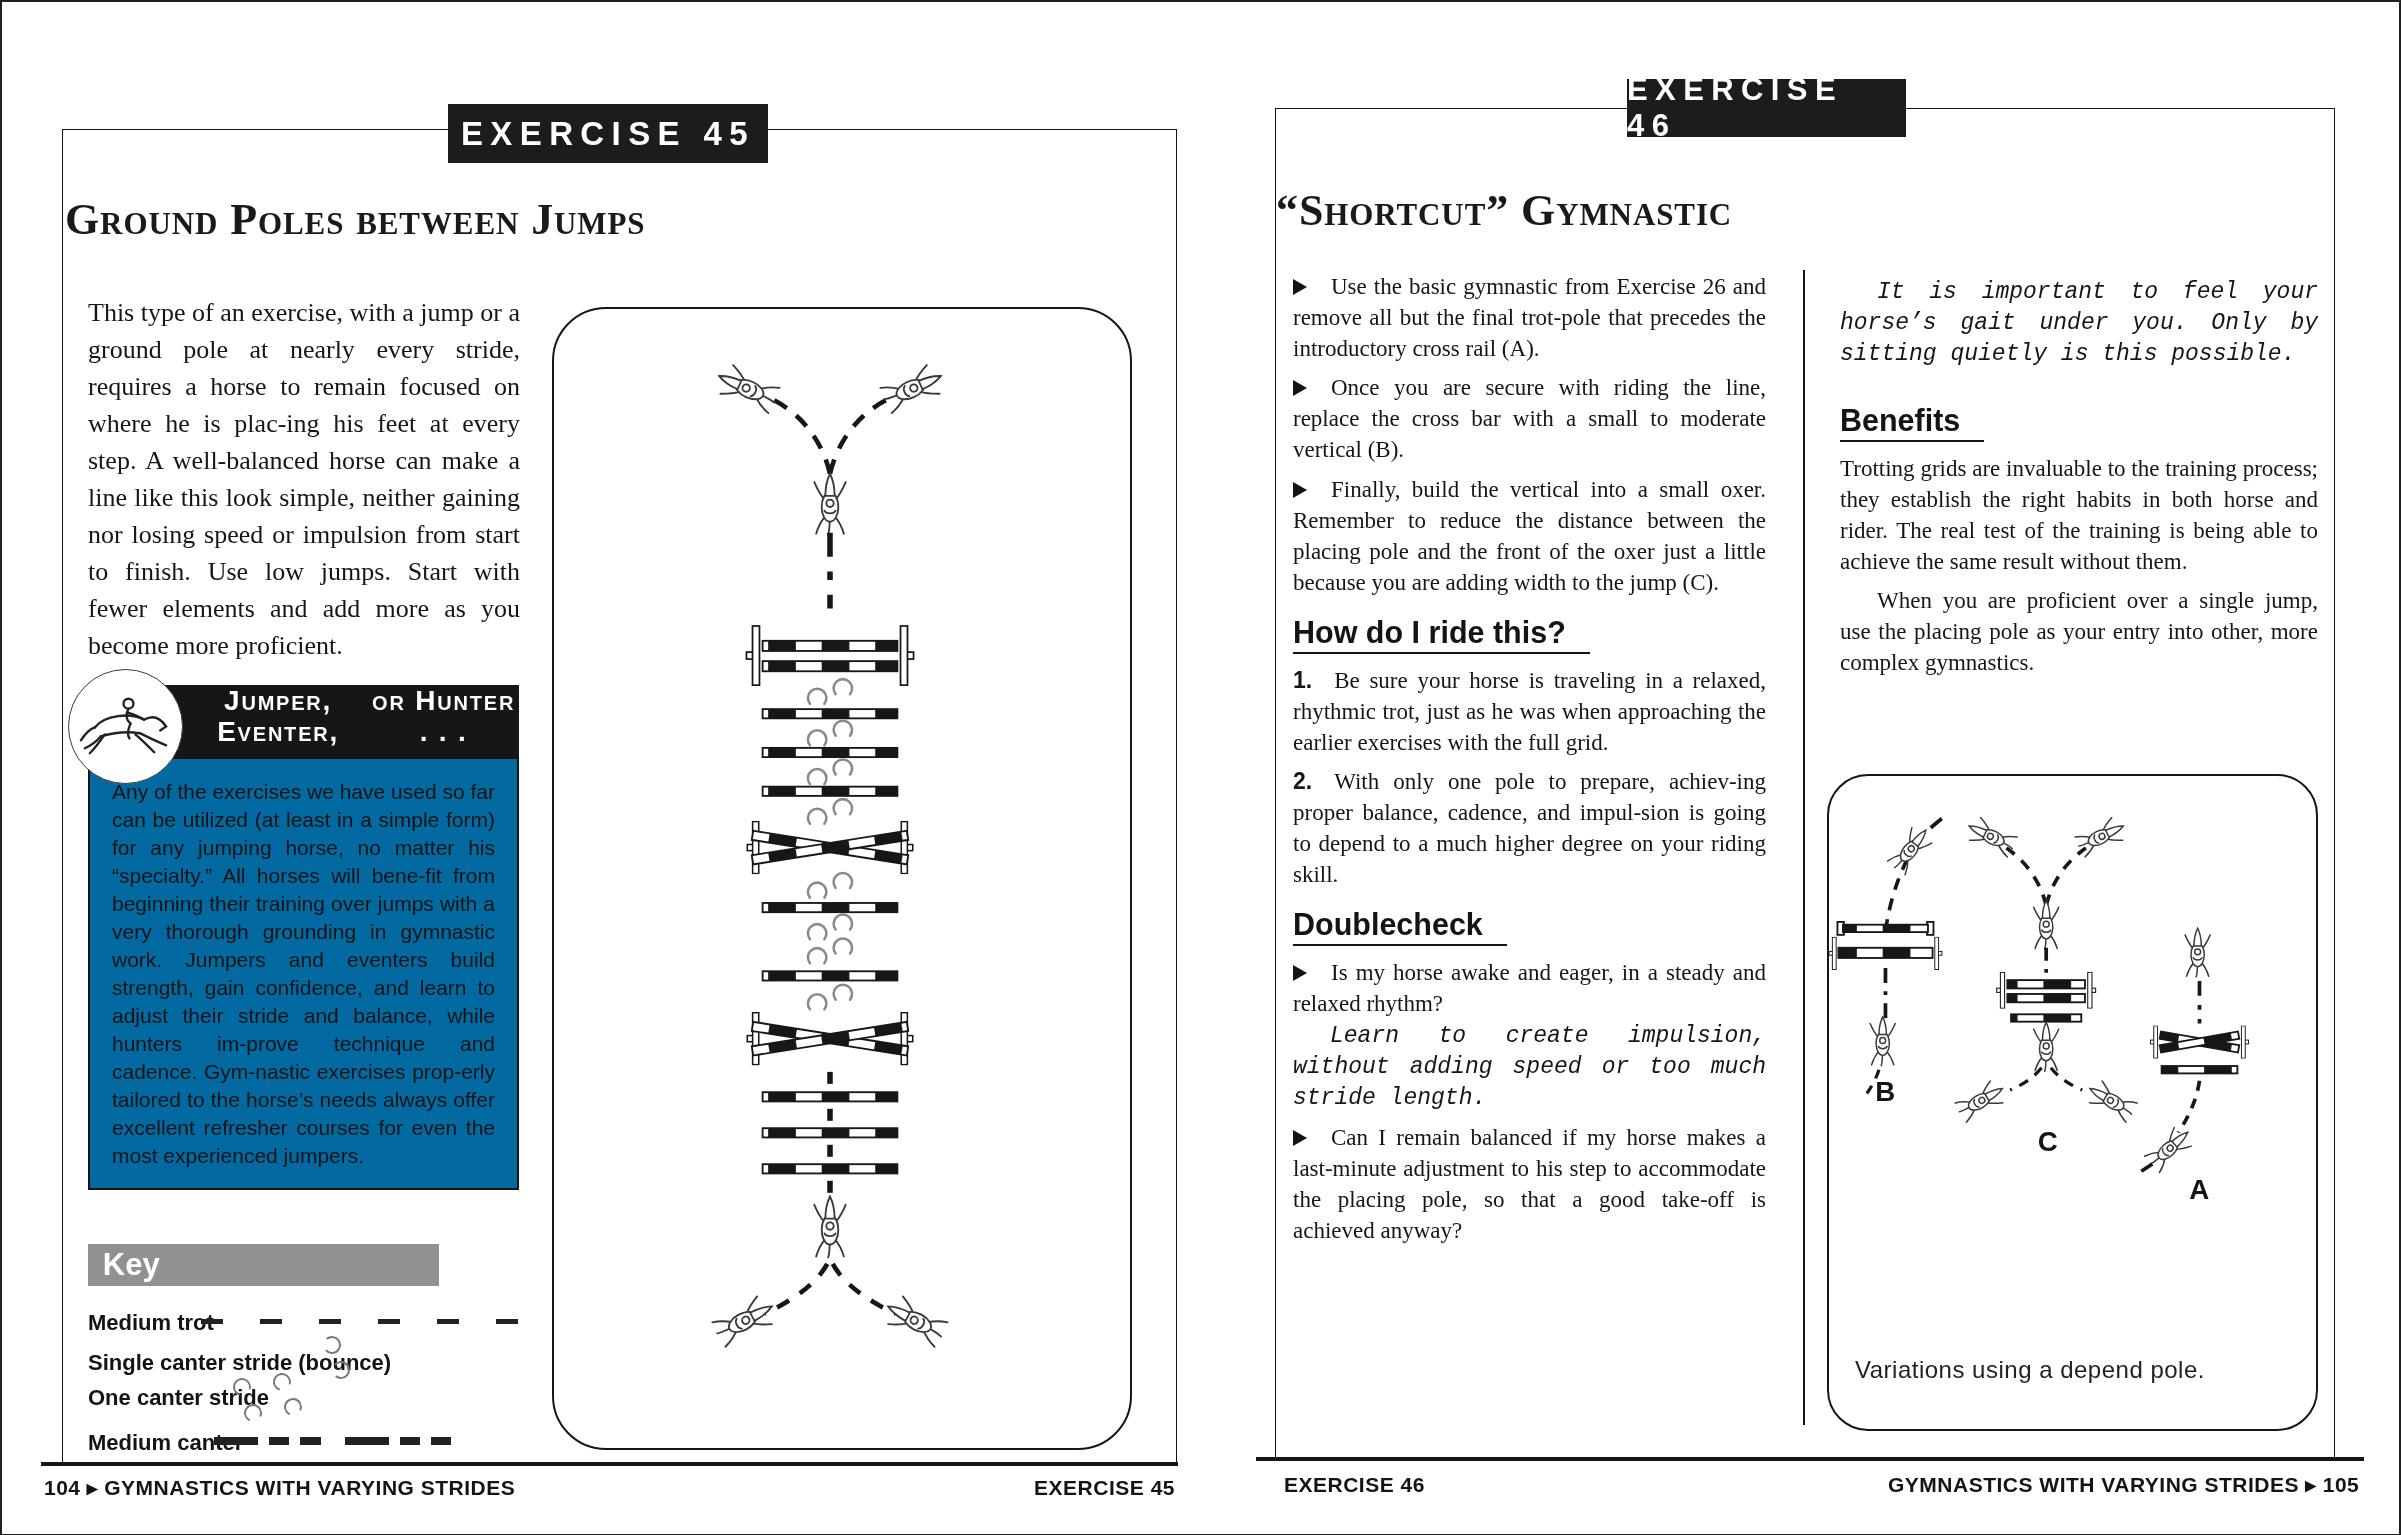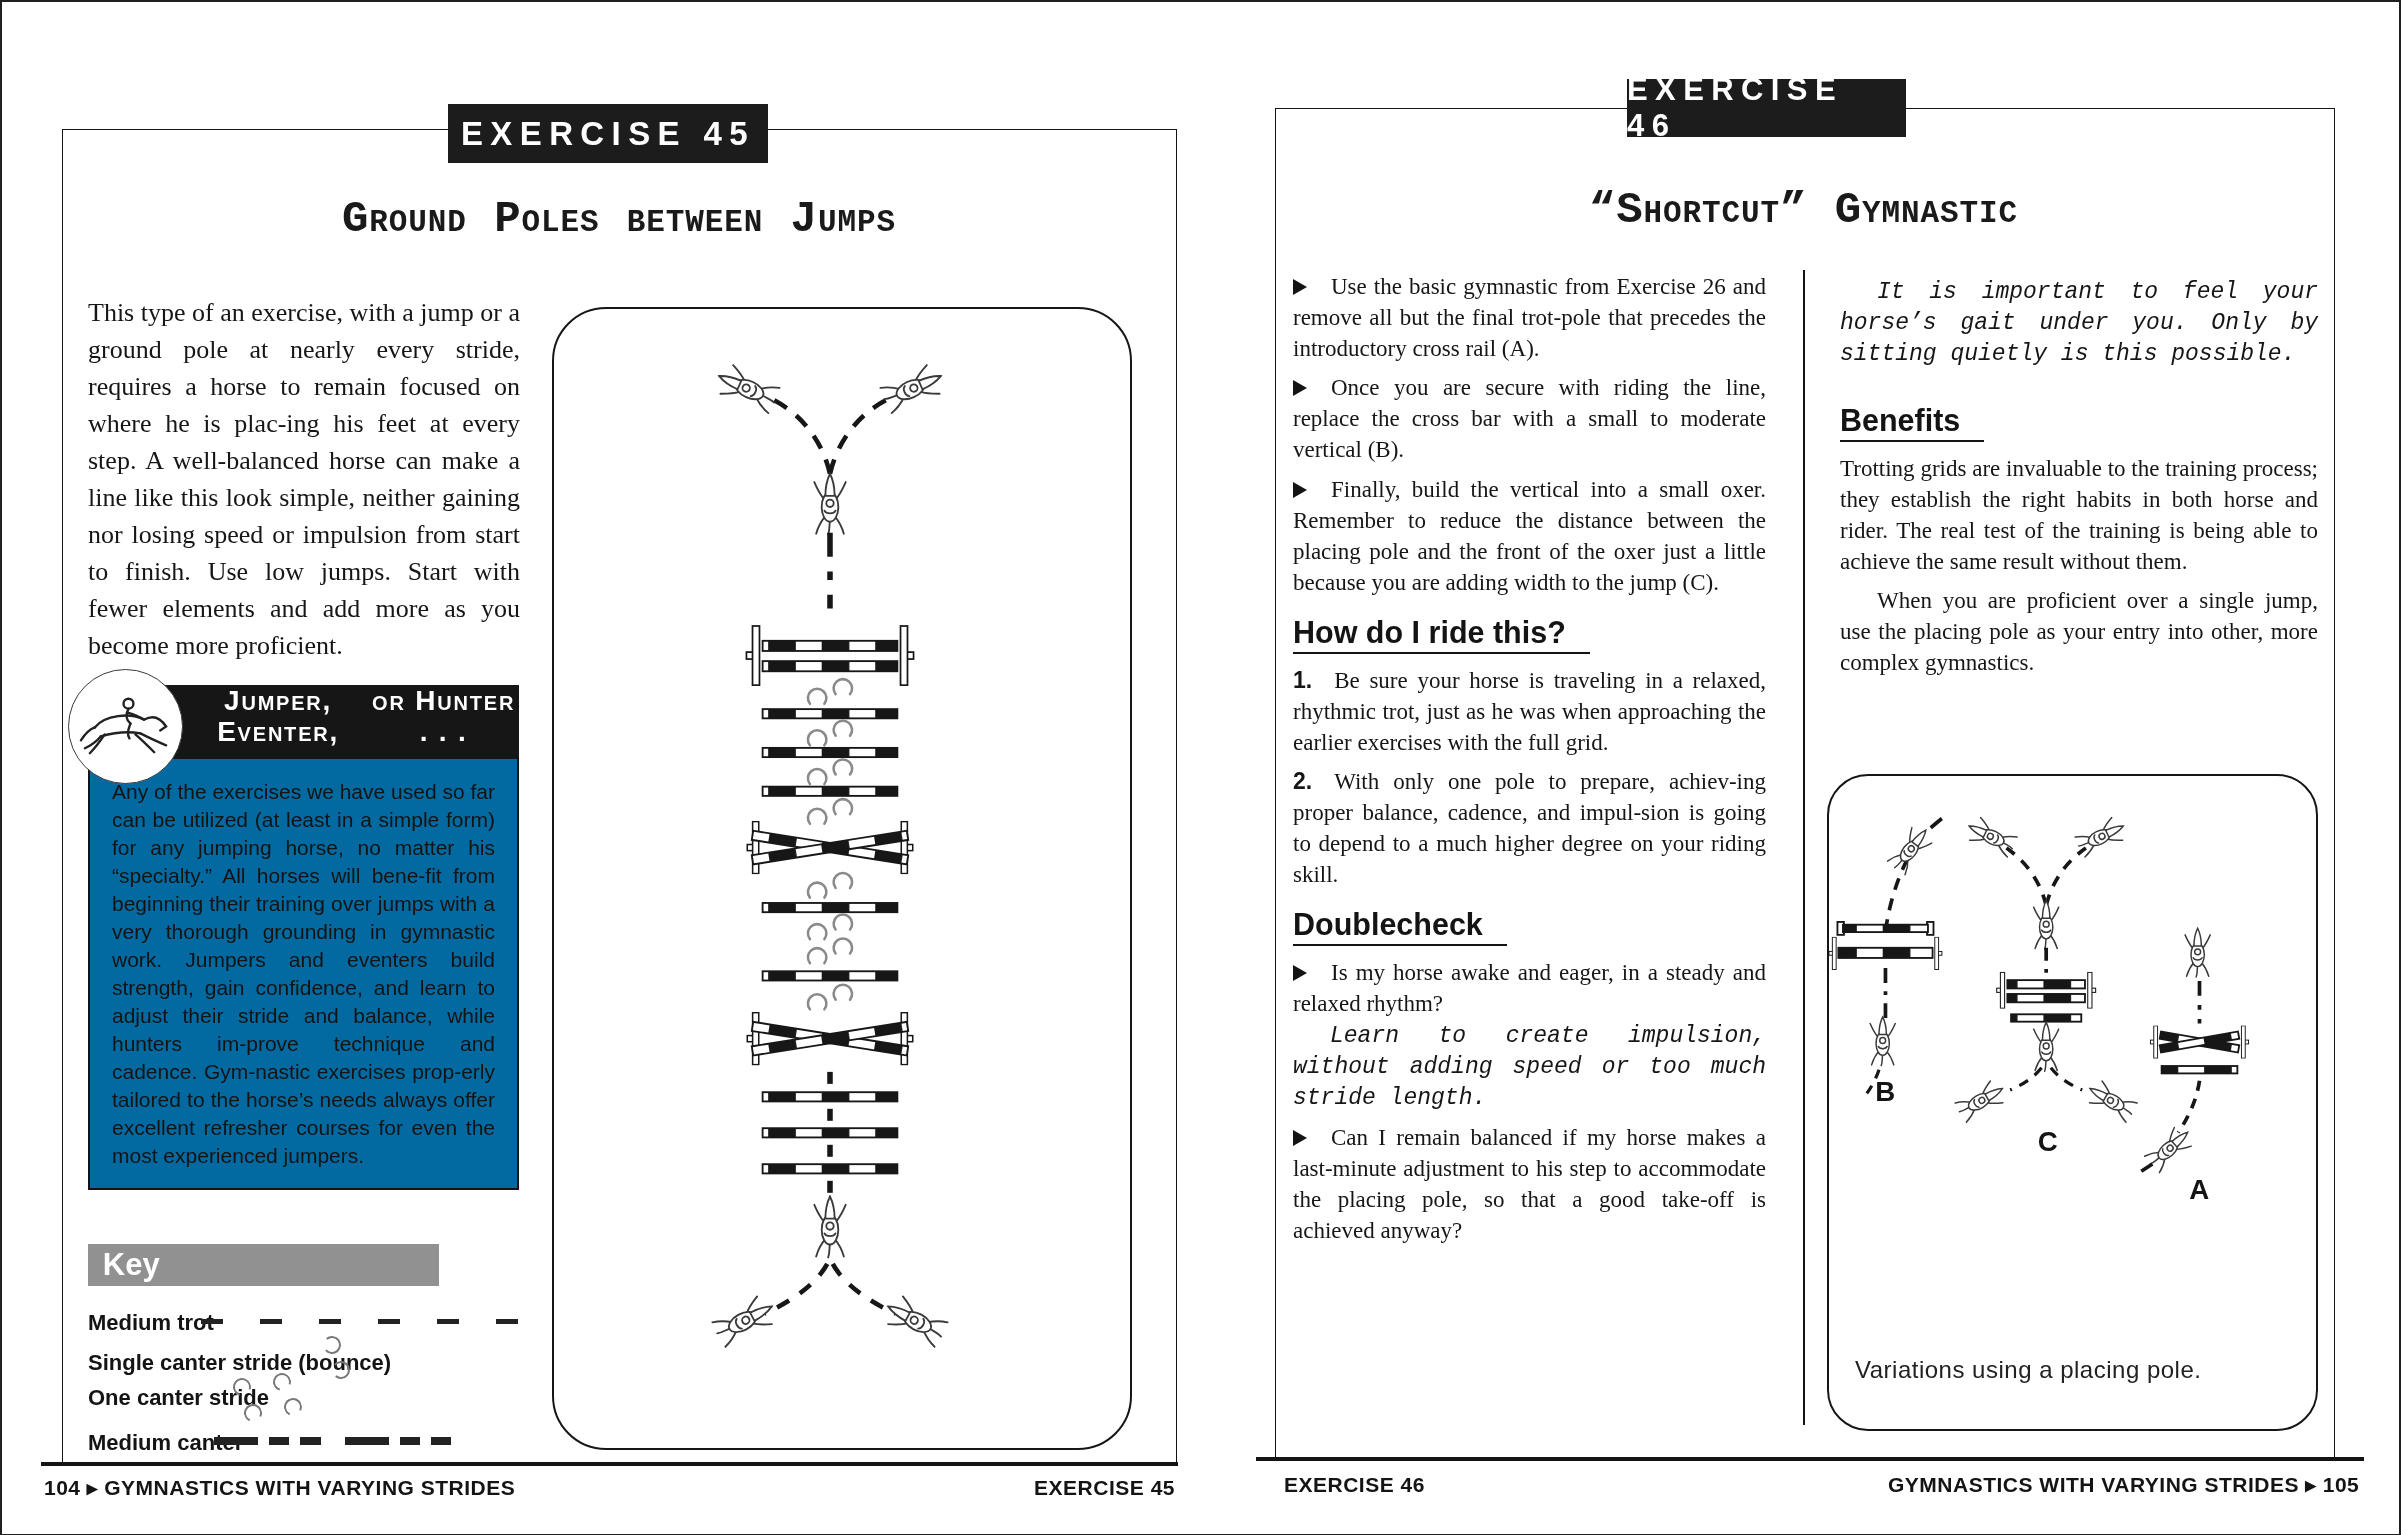--- a/index.html
+++ b/index.html
@@ -8,21 +8,21 @@
     font-family:"Liberation Serif", serif;color:#161616;overflow:hidden;
   }
   .canvas-frame{position:absolute;inset:0;border:2.8px solid #202020;pointer-events:none;}
   .badge{
     position:absolute;background:#1c1c1c;color:#fff;
     font-family:"Liberation Sans", sans-serif;font-weight:bold;
     letter-spacing:7.4px;display:flex;align-items:center;justify-content:center;
   }
   .page-box{position:absolute;border:1.8px solid #141414;border-bottom:none;}
   .page-title{
-    position:absolute;text-align:center;font-family:Liberation Mono, monospace;
+    position:absolute;font-family:Liberation Serif, serif;
     font-weight:bold;font-variant:small-caps;font-size:42px;letter-spacing:0.9px;color:#1a1a1a;
   }
   .body-col{position:absolute;text-align:justify;}
   .body-col p{margin:0 0 8.3px 0;}
   .lp-body{font-size:26px;line-height:37px;}
   .rp-body{font-size:23px;line-height:31px;}
   .h-sans{
     font-family:"Liberation Sans", sans-serif;font-weight:bold;font-size:30.5px;color:#141414;
     display:inline-block;border-bottom:2.8px solid #141414;padding:0 24px 3.7px 0;margin:11px 0 11px 0;
   }
@@ -361,19 +361,19 @@
       <use href="#wing" width="12" height="36" transform="translate(456,270) scale(-1,1)"></use>
       <rect x="358" y="284" width="86" height="8" fill="url(#stripes)" stroke="#171717" stroke-width="2" transform="rotate(10 401 288)"></rect>
       <rect x="358" y="284" width="86" height="8" fill="url(#stripes)" stroke="#171717" stroke-width="2" transform="rotate(-10 401 288)"></rect>
       <rect x="360" y="314" width="82" height="8" fill="url(#stripes)" stroke="#171717" stroke-width="2"></rect>
       <path d="M401,330 C398,350 390,368 378,386" fill="none" stroke="#171717" stroke-width="4" stroke-dasharray="11 9"></path>
       <use href="#horse" width="32" height="58" x="-16" y="-29" transform="translate(368,404) rotate(48)"></use>
       <path d="M338,428 L350,420" stroke="#171717" stroke-width="4"></path>
       <text class="dlabel" x="390" y="458">A</text>
     </g>
   </svg>
-  <div class="dia-caption">Variations using a placing pole.</div>
+  <div class="dia-caption">Variations using a depend pole.</div>
 </div>
 
 <div class="foot-rule" style="left:1256px;top:1457px;width:1108px;"></div>
 <div class="footer-text" style="left:1284px;top:1473px;">EXERCISE 46</div>
 <div class="footer-text" style="left:1888px;top:1473px;width:462px;text-align:right;">GYMNASTICS WITH VARYING STRIDES ▸ 105</div>
 
 
 </body></html>

